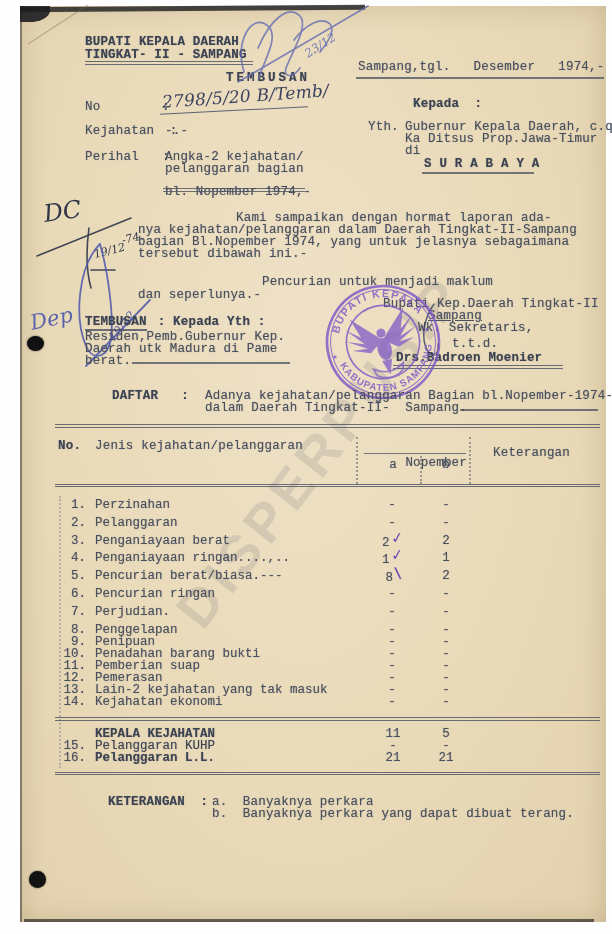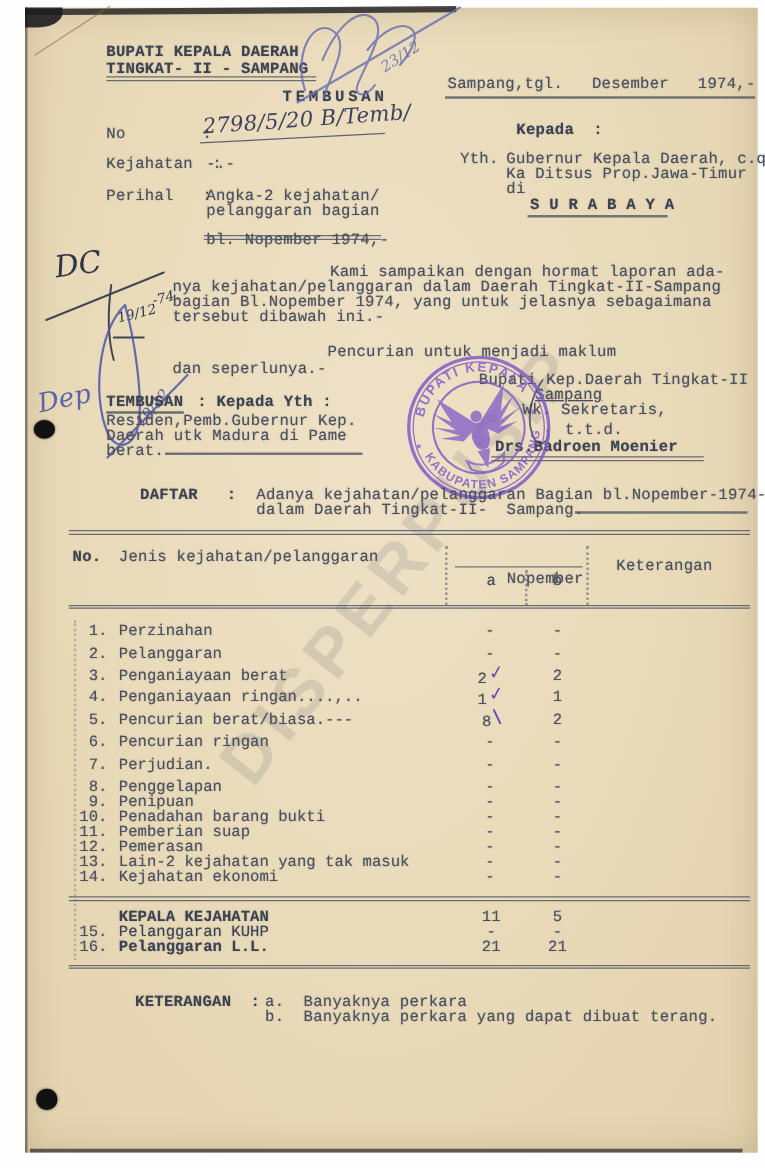--- a/index.html
+++ b/index.html
@@ -107,21 +107,21 @@
   </svg>
   <svg style="position:absolute;left:28px;top:238px;" width="150" height="140" viewBox="0 0 150 140">
     <g stroke="#4d58ab" fill="none" stroke-width="1.8" opacity=".85" stroke-linecap="round">
       <path d="M72,6 C50,28 46,80 58,108 C65,124 80,120 83,100 C86,78 80,34 72,6"></path>
       <path d="M58,128 L122,62"></path>
     </g>
     <text x="4" y="92" font-size="21" fill="#4d58ab" font-family="DejaVu Serif, serif" font-style="italic" transform="rotate(-12 4 92)" opacity=".9">Dep</text>
     <text x="86" y="104" font-size="12" fill="#4d58ab" font-family="DejaVu Serif, serif" font-style="italic" transform="rotate(-50 86 104)" opacity=".9">19/12</text>
   </svg>
 
-  <div class="t" style="left:264px;top:212px;">Kami sampaikan dengan hormat laporan ada-</div>
+  <div class="t" style="left:236px;top:212px;">Kami sampaikan dengan hormat laporan ada-</div>
   <div class="t" style="left:138px;top:224px;">nya kejahatan/pelanggaran dalam Daerah Tingkat-II-Sampang</div>
   <div class="t" style="left:138px;top:236px;">bagian Bl.Nopember 1974, yang untuk jelasnya sebagaimana</div>
   <div class="t" style="left:138px;top:248px;">tersebut dibawah ini.-</div>
   <div class="t" style="left:262px;top:276px;">Pencurian untuk menjadi maklum</div>
   <div class="t" style="left:138px;top:289px;">dan seperlunya.-</div>
 
   <div class="t b" style="left:85px;top:316px;border-bottom:2px solid rgba(73,80,96,.8);">TEMBUSAN</div>
   <div class="t b" style="left:150px;top:316px;"> : Kepada Yth :</div>
   <div class="t" style="left:85px;top:331px;">Residen,Pemb.Gubernur Kep.</div>
   <div class="t" style="left:85px;top:343px;">Daerah utk Madura di Pame</div>

